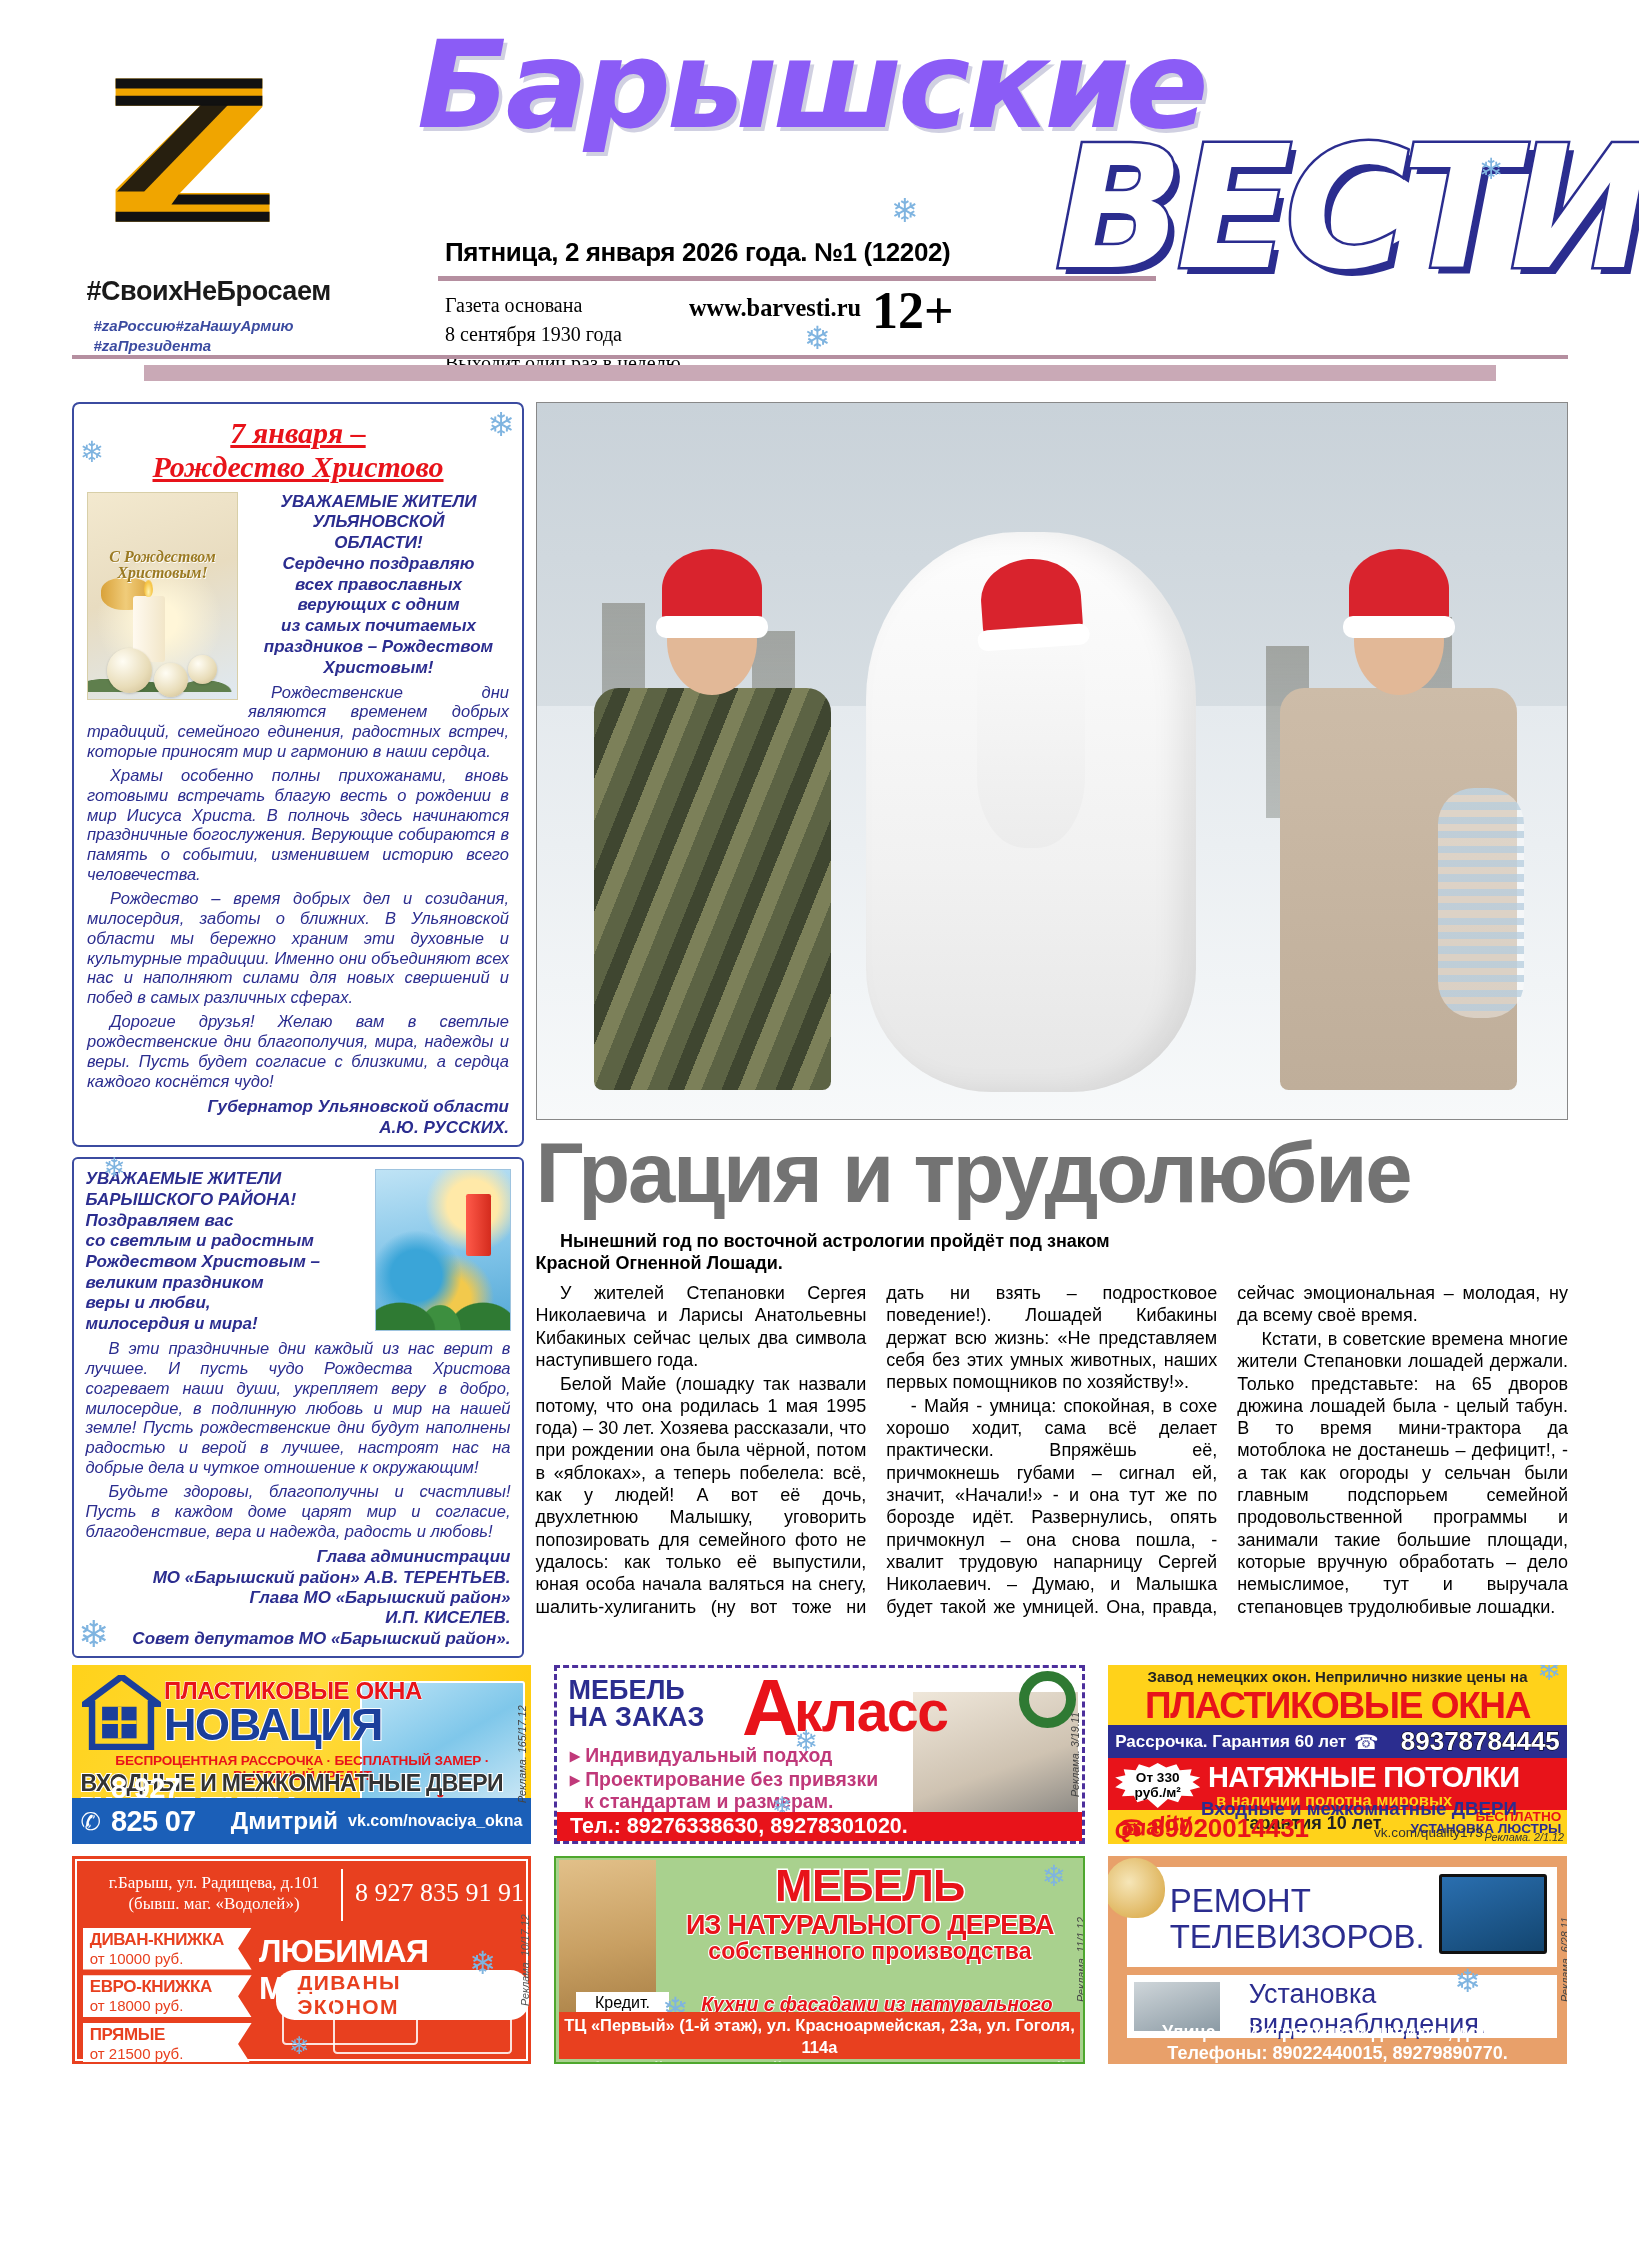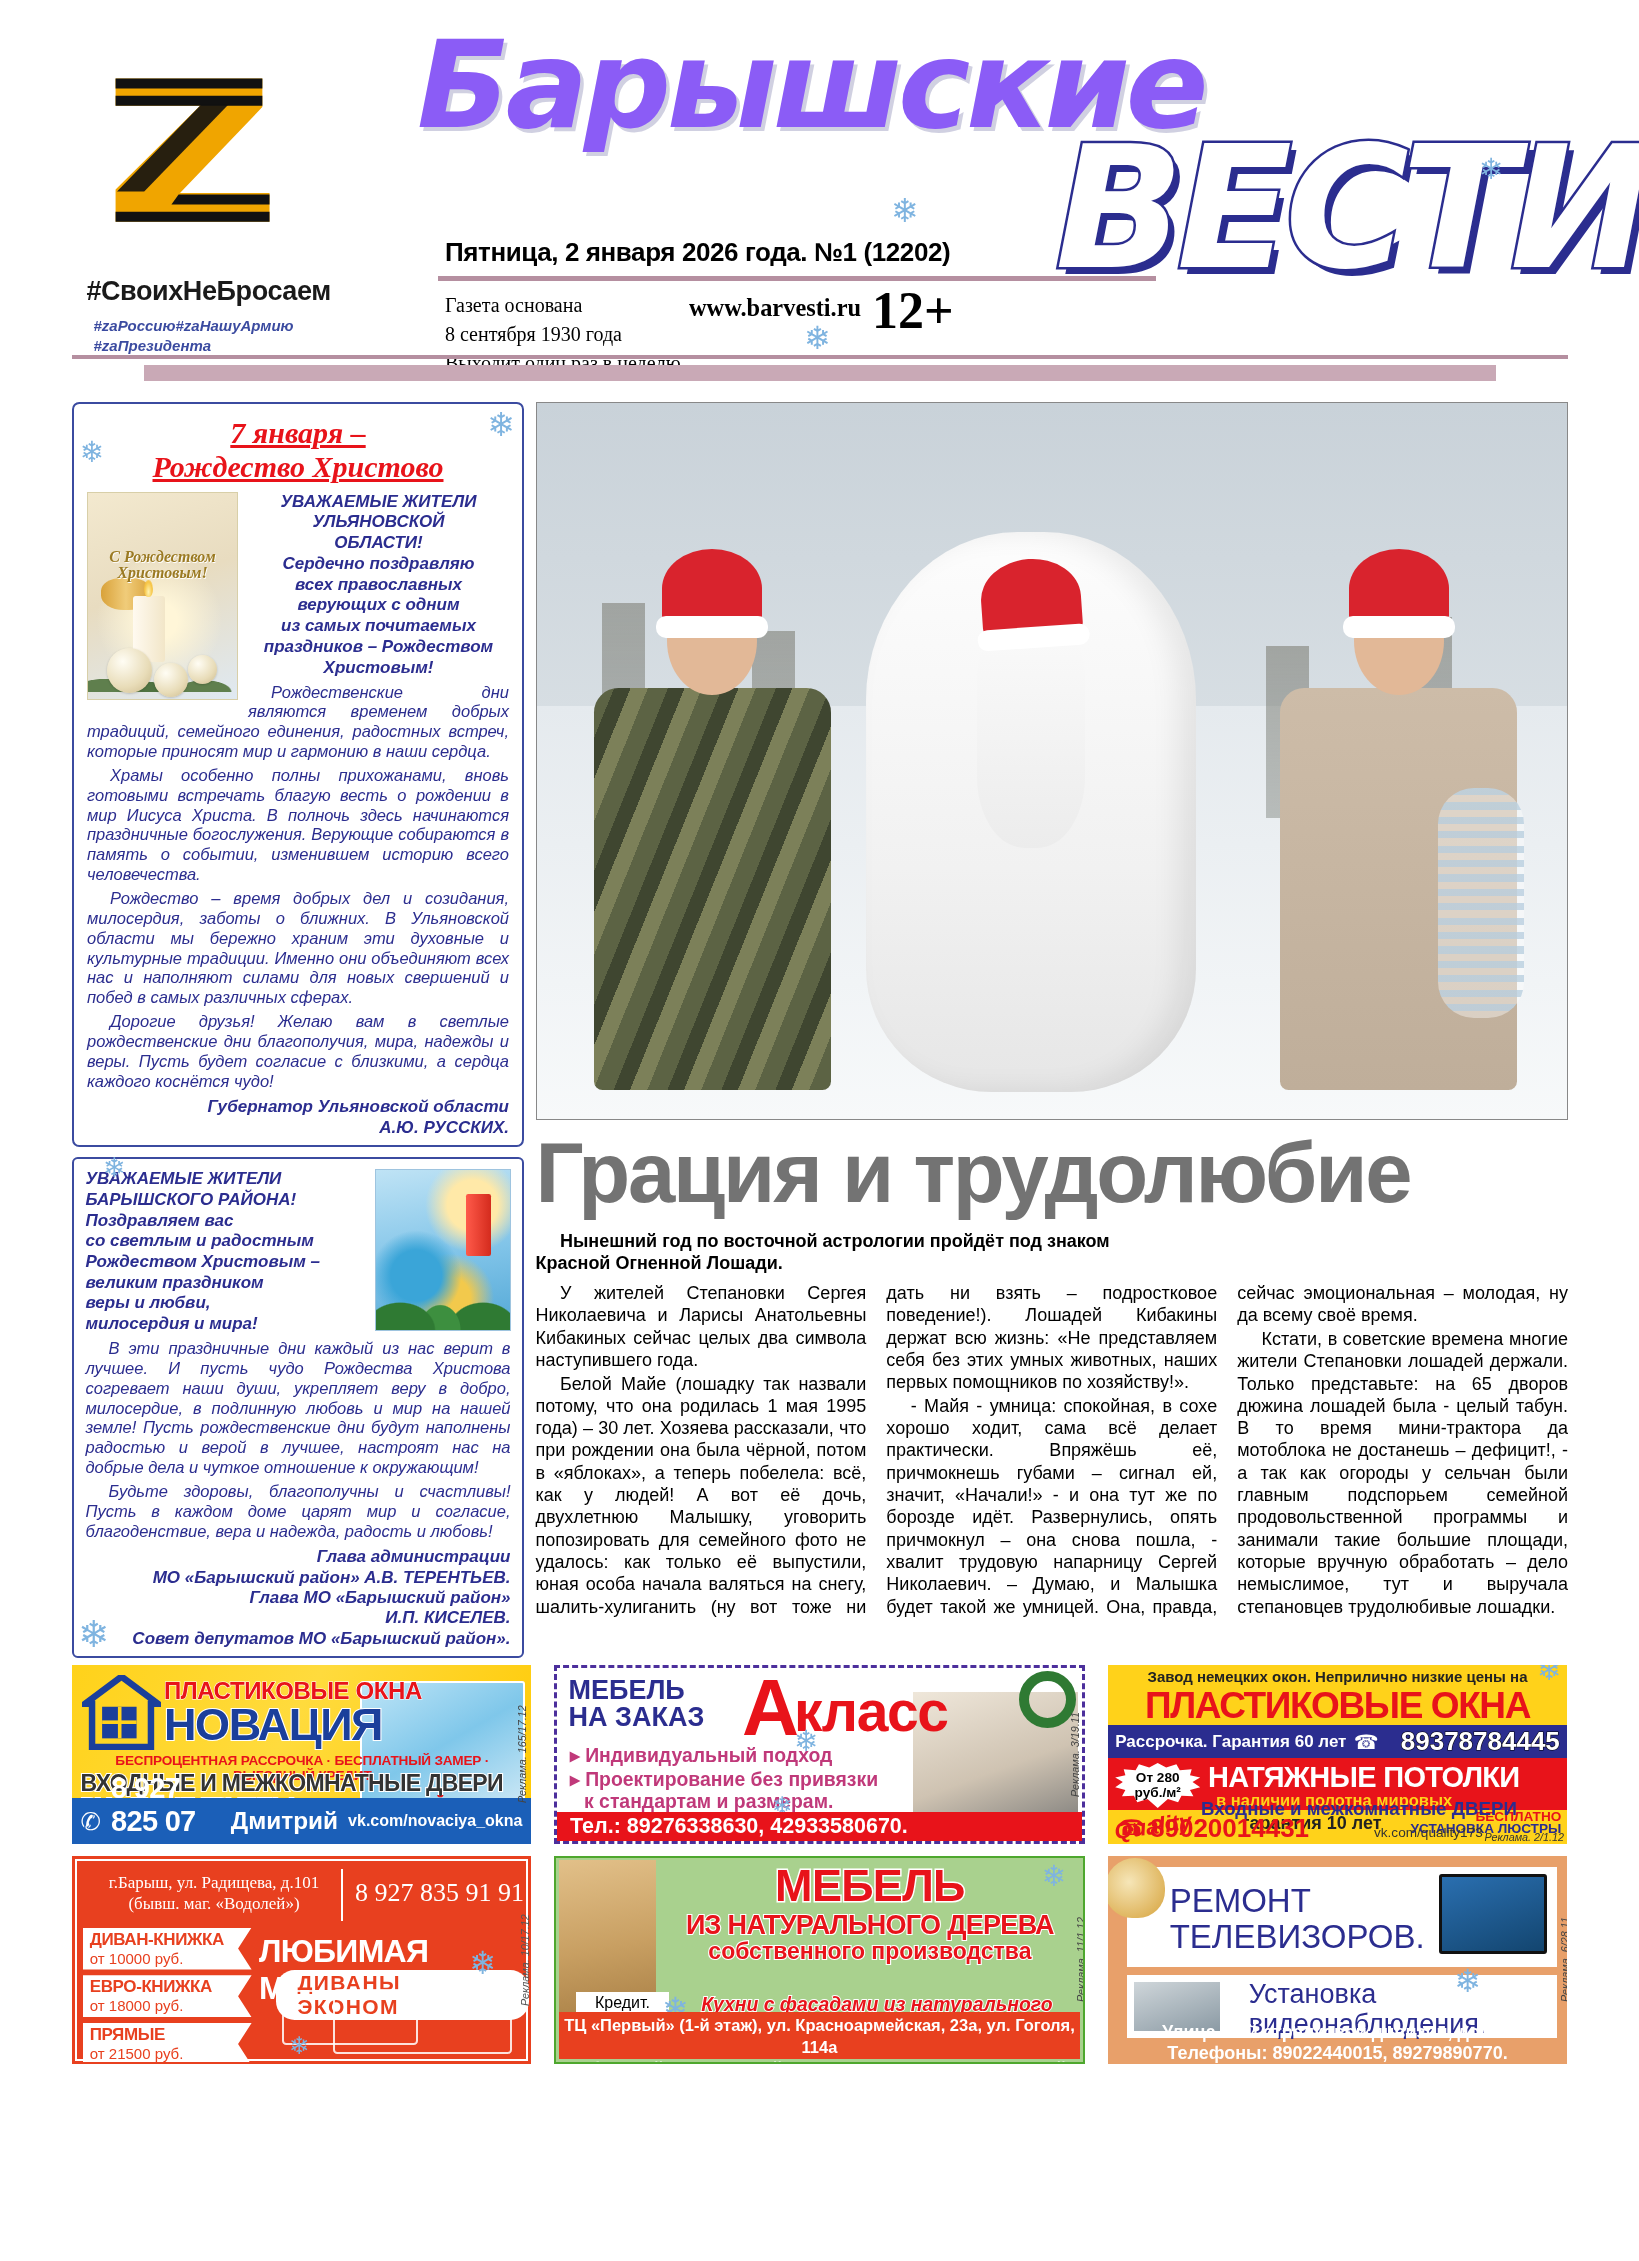--- a/index.html
+++ b/index.html
@@ -557,35 +557,35 @@
         <div class="ak-m2">НА ЗАКАЗ</div>
         <div class="ak-A">А</div>
         <div class="ak-klass">класс</div>
         <div class="ak-b1">▸ <span>Индивидуальный подход</span></div>
         <div class="ak-b2">▸ <span>Проектирование без привязки</span></div>
         <div class="ak-b3">к стандартам и размерам.</div>
         <div class="ak-addr" style="white-space:pre-line">Адрес: ул. 45-й стрелковой дивизии, 4
 (бывшее здание кафе «Сказка»)</div>
         <span class="snow" style="position:absolute;left:237px;top:59px;font-size:29px">❄</span>
         <span class="snow" style="position:absolute;left:215px;top:126px;font-size:24.4px">❄</span>
-        <div class="ak-tel">Тел.: 89276338630, 42933580670.</div>
+        <div class="ak-tel">Тел.: 89276338630, 89278301020.</div>
         <div class="ad-sidelabel" style="right:-1.4px">Реклама. 3/19.11</div>
       </div>
 
       <div class="ad ad-eso">
         <div class="es-top">Завод немецких окон. Неприлично низкие цены на</div>
         <div class="es-big">ПЛАСТИКОВЫЕ ОКНА ЕСО</div>
         <div class="es-blue">
           <span class="t">Рассрочка. Гарантия 60 лет</span>
           <span style="color:#fff;font-size:20px">☎</span>
           <span class="ph">89378784445</span>
         </div>
         <div class="es-red"></div>
         <div class="es-burst">
-          <span>От 280</span>
+          <span>От 330</span>
           <span>руб./м²</span>
         </div>
         <div class="es-ceil">НАТЯЖНЫЕ ПОТОЛКИ</div>
         <div class="es-ceil2">в наличии полотна мировых производителей</div>
         <div class="es-qual">Quality</div>
         <div class="es-g10">гарантия 10 лет</div>
         <div class="es-free">БЕСПЛАТНО</div>
         <div class="es-free2">УСТАНОВКА ЛЮСТРЫ</div>
         <div class="es-doors">Входные и межкомнатные ДВЕРИ</div>
         <span style="position:absolute;left:10px;bottom:2.9px;font-size:21.5px;color:#e8131a">☎</span>

